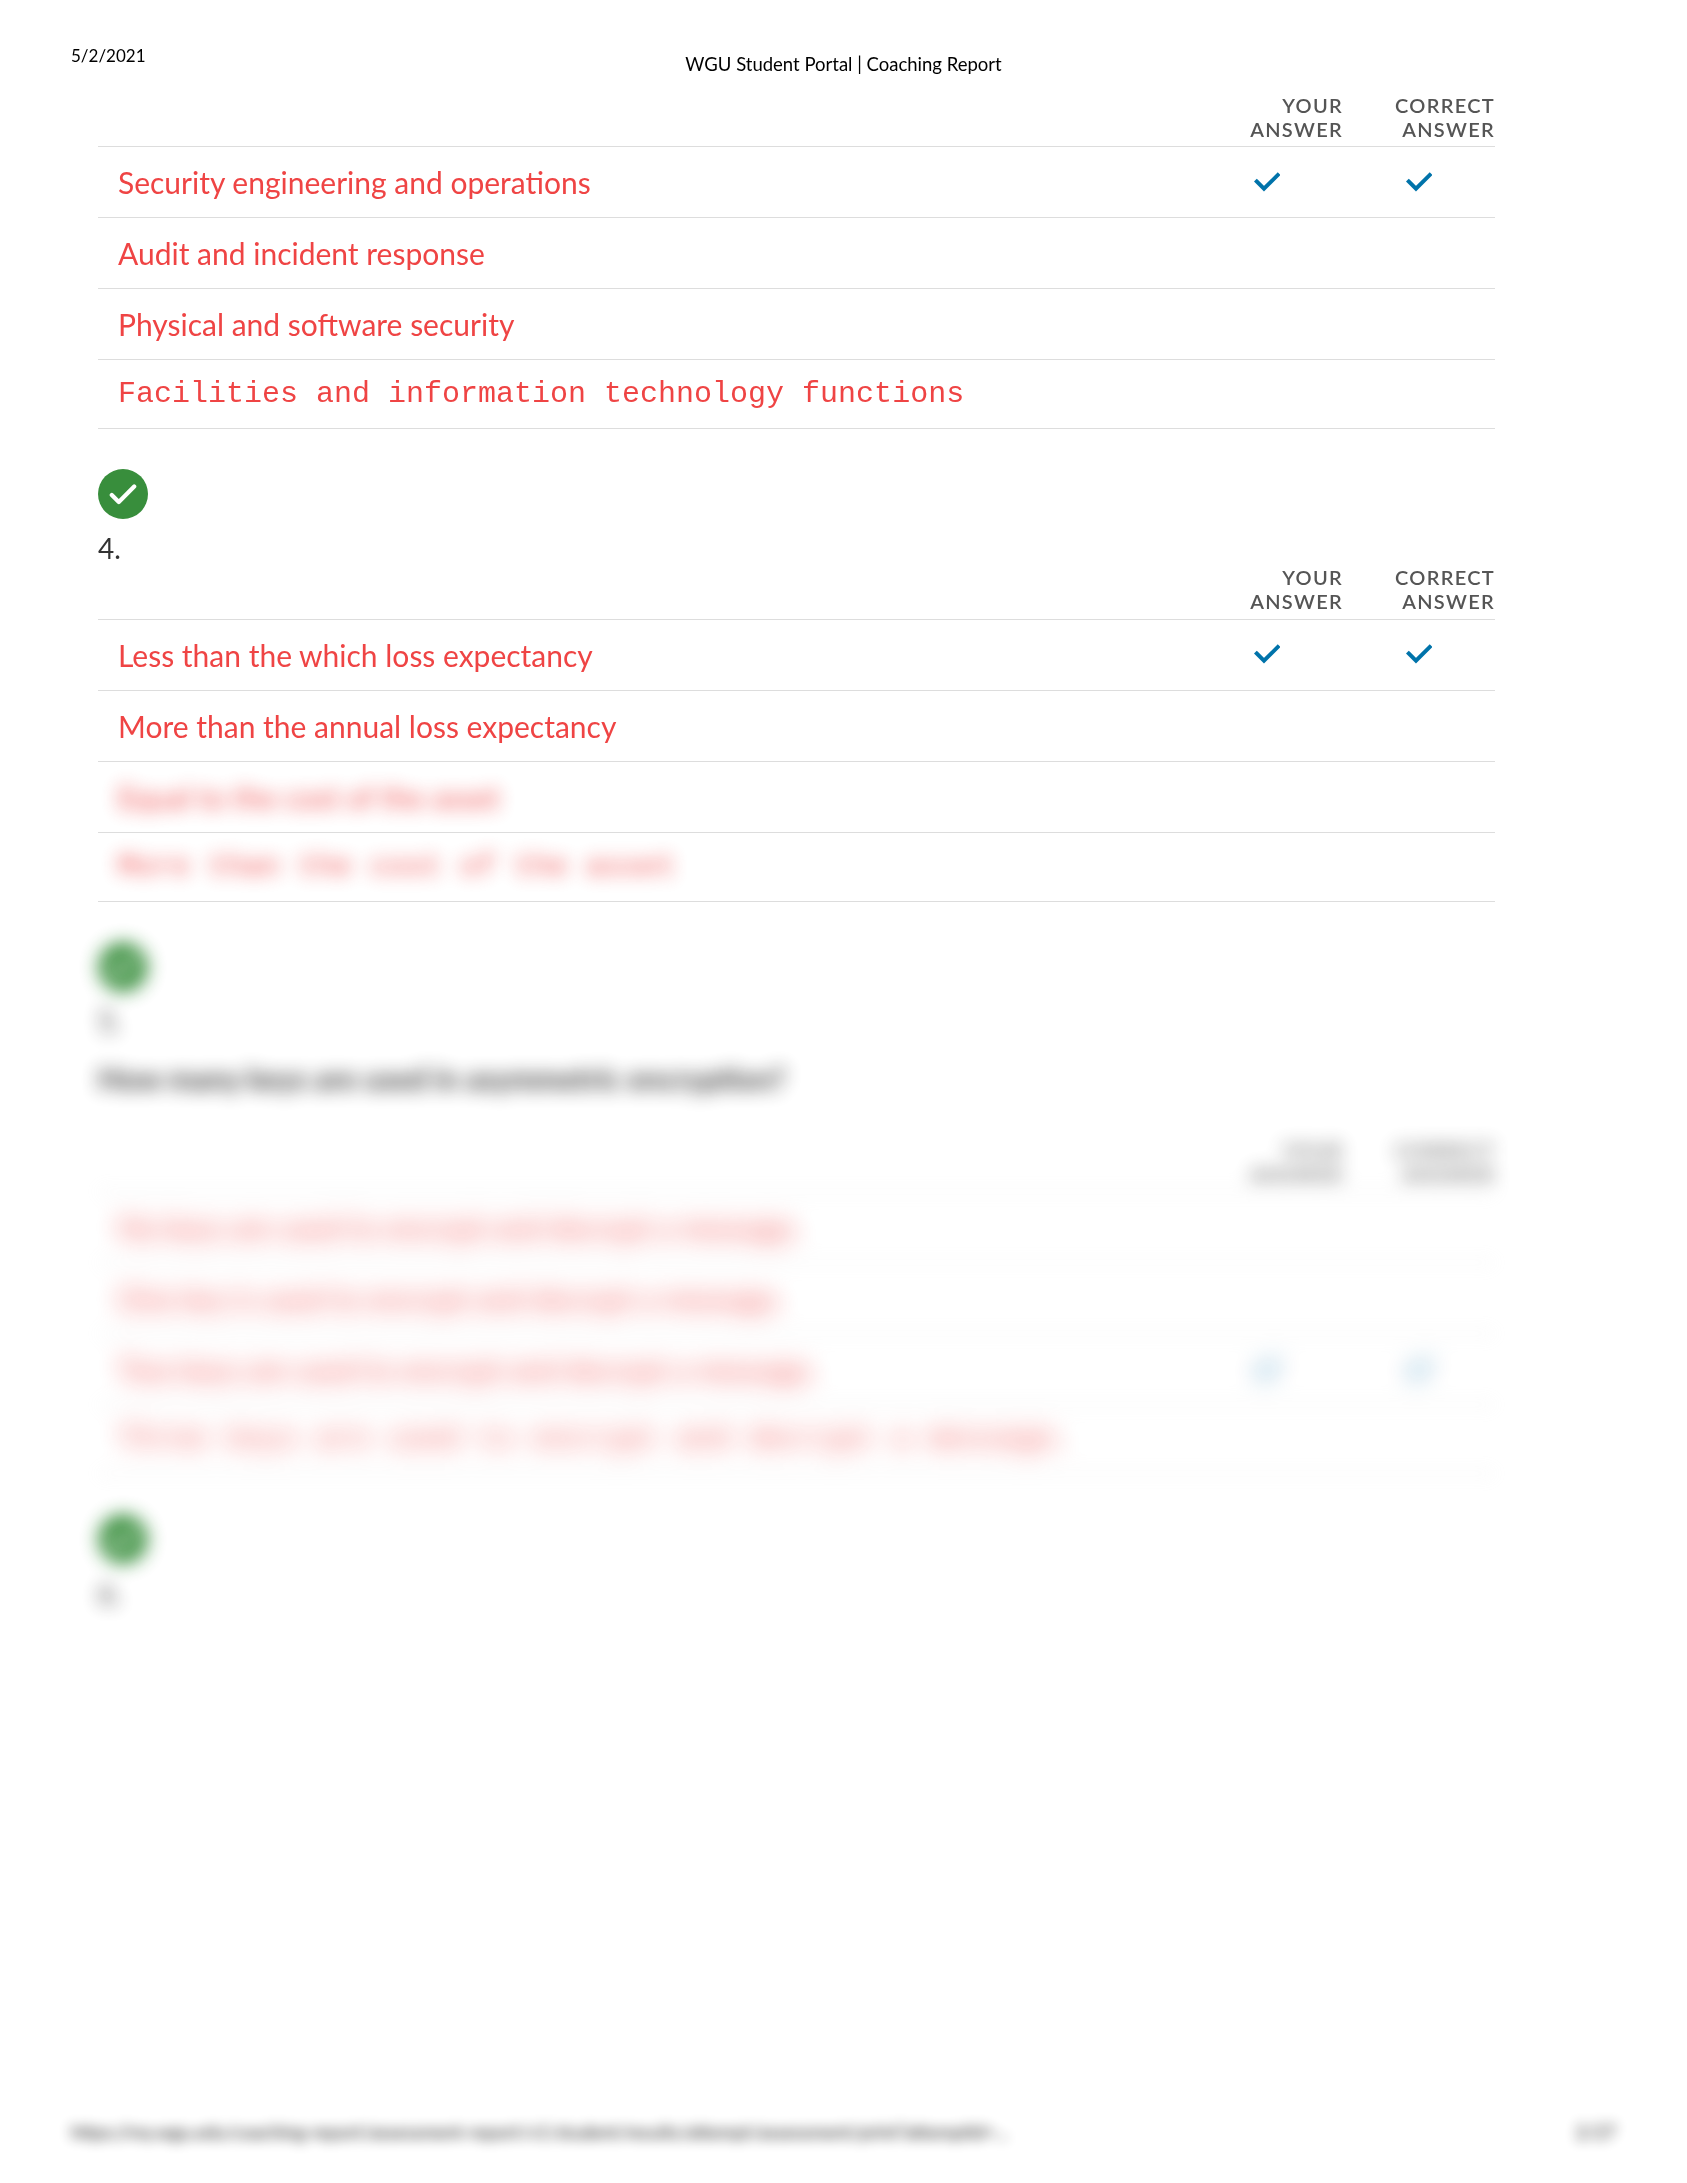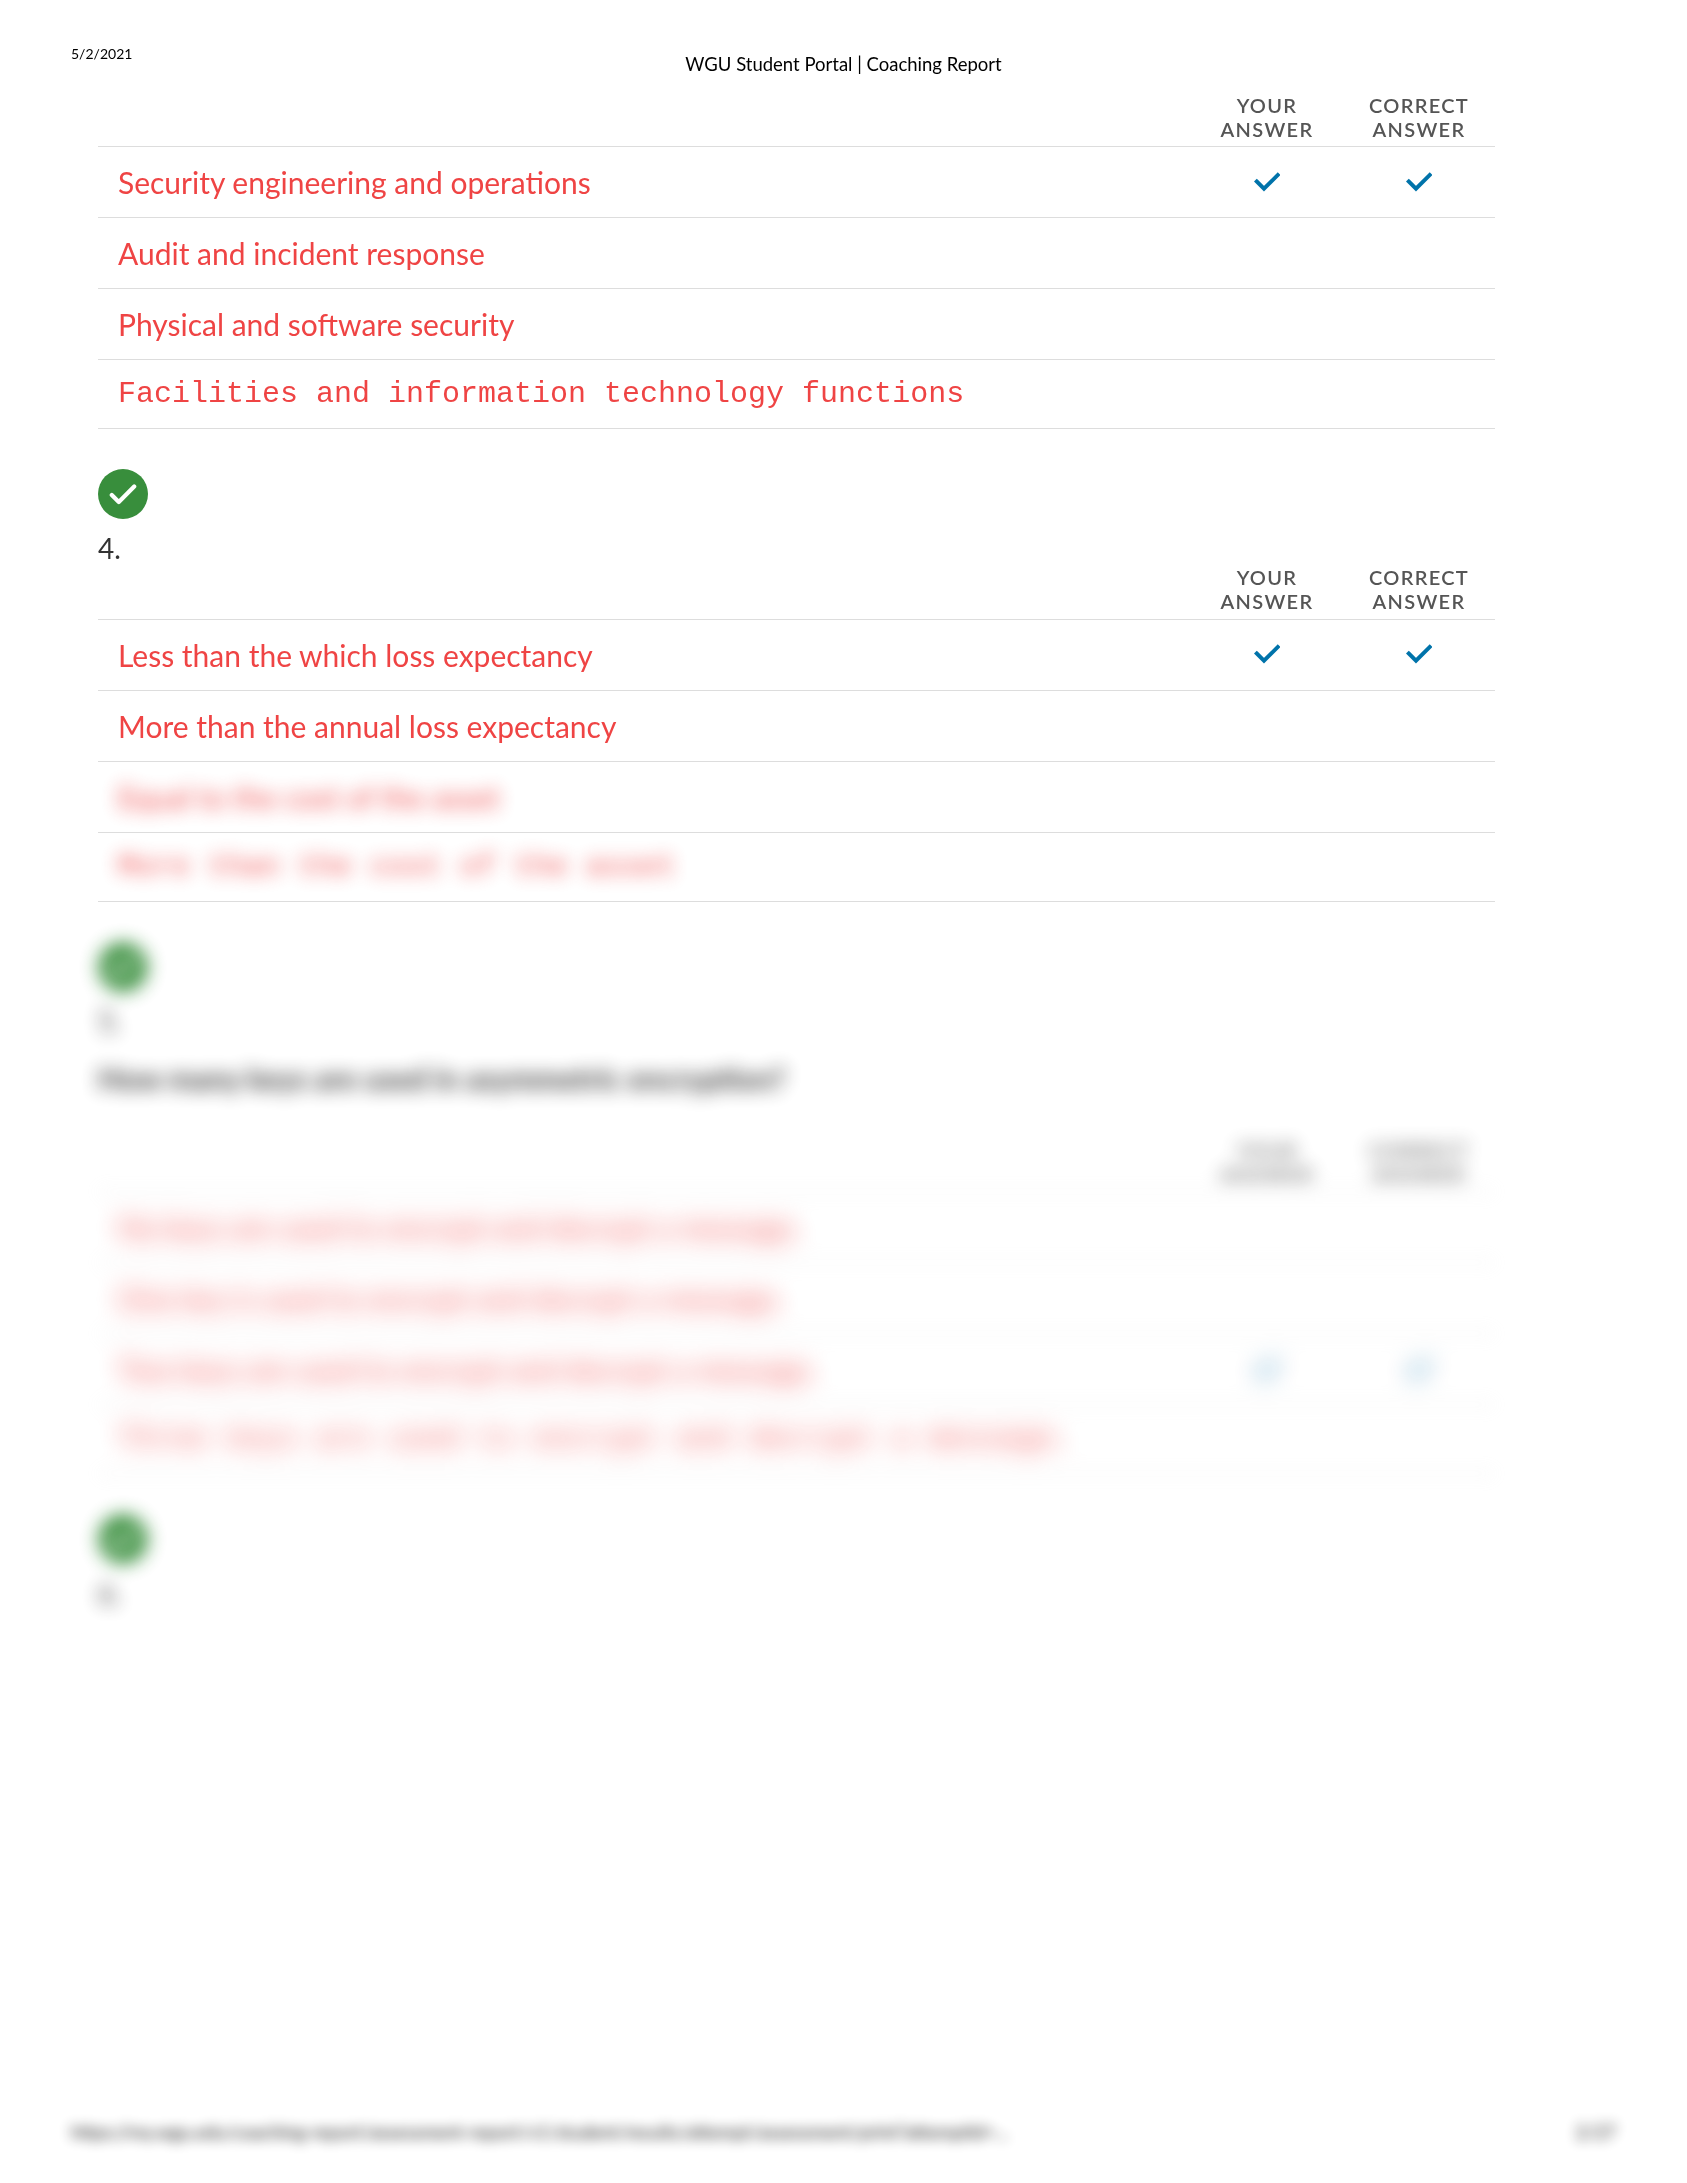--- a/index.html
+++ b/index.html
@@ -14,21 +14,21 @@
     position: absolute;
     top: 45px;
     left: 0;
     right: 0;
     height: 26.5px;
   }
   .header-date {
     position: absolute;
     left: 71px;
     top: 0;
-    font-size: 14px;
+    font-size: 17px;
     color: #000;
   }
   .header-title {
     position: absolute;
     left: 50%;
     transform: translateX(-50%);
     top: 8px;
     font-size: 18.5px;
     color: #000;
     white-space: nowrap;
@@ -43,21 +43,21 @@
     width: 100%;
     border-collapse: collapse;
   }
   .answer-table th {
     font-size: 20px;
     font-weight: 600;
     color: #555;
     letter-spacing: 1.3px;
     padding-bottom: 5.3px;
     vertical-align: bottom;
-    text-align: center;
+    text-align: right;
   }
   .answer-table th.th-option { text-align: left; width: auto; }
   .answer-table th.th-your,
   .answer-table th.th-correct { width: 152px; }
   .answer-table td {
     border-top: 1.3px solid #ddd;
     padding: 17px 0 17px 20px;
     vertical-align: middle;
   }
   .answer-table td.opt-text {

